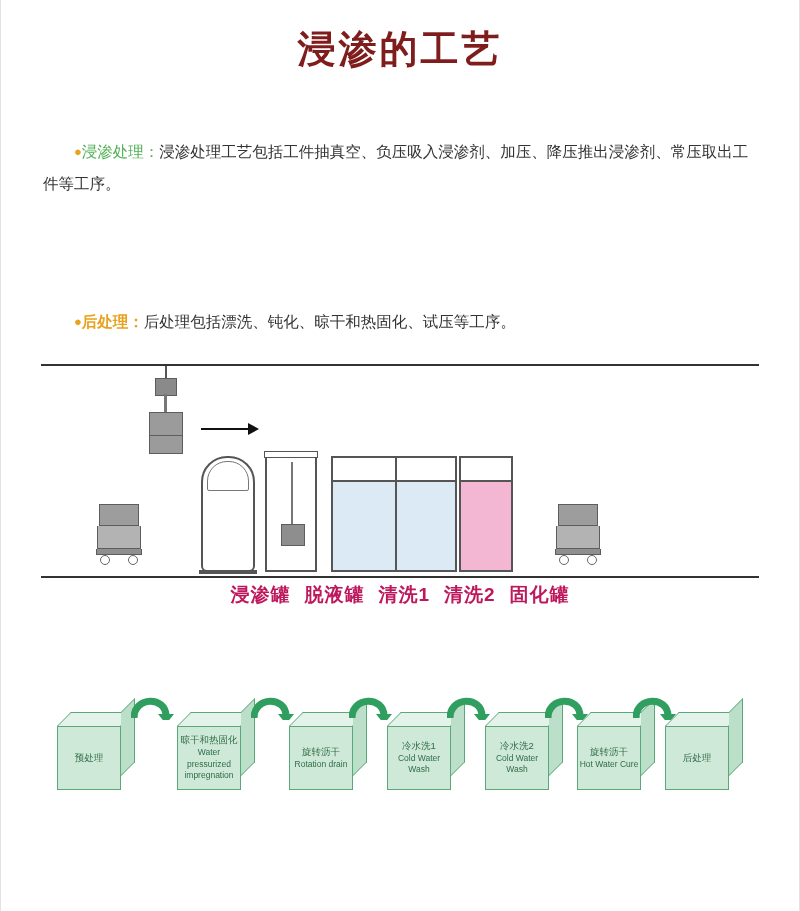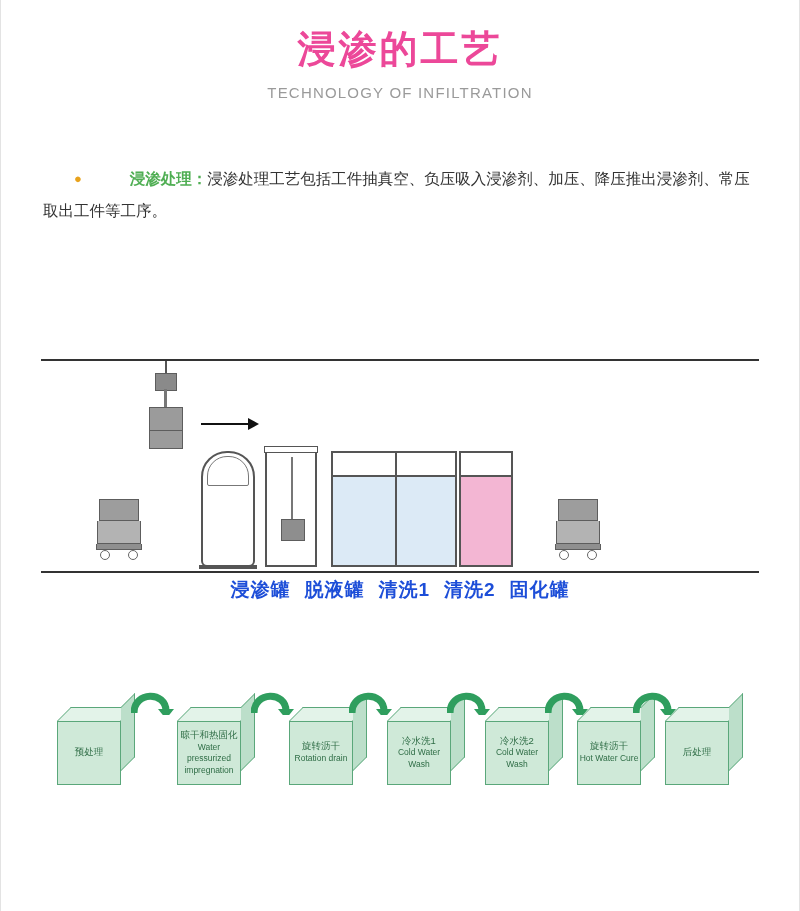--- a/index.html
+++ b/index.html
@@ -24,21 +24,21 @@
   }
 
   
   .header {
     text-align: center;
     padding-top: 26px;
   }
   .title-cn {
     font-size: 38px;
     font-weight: bold;
-    color: #ec4899;
+    color: #7f1d1d;
     letter-spacing: 3px;
     line-height: 1.25;
   }
   .title-en {
     font-size: 15px;
     color: #9a9a9a;
     letter-spacing: 1.2px;
     margin-top: 10px;
   }
 
@@ -64,22 +64,21 @@
     color: #e8a21c;
     font-size: 13px;
     vertical-align: 1px;
   }
   .key-orange {
     color: #e8a21c;
     font-weight: bold;
   }
   .key-green {
     color: #4fae53;
-    font-weight: bold;
-    margin-left: 48px;
+    font-weight: normal;
   }
 
   
   .machine {
     position: relative;
     margin: 26px 0 0 0;
     height: 250px;
   }
   .rail-top, .rail-bottom {
     position: absolute;
@@ -327,21 +326,21 @@
 
   
   .machine-labels {
     position: absolute;
     left: 0;
     top: 218px;
     width: 100%;
     text-align: center;
     font-size: 19px;
     font-weight: bold;
-    color: #1d4ed8;
+    color: #be185d;
     letter-spacing: 1px;
   }
   .machine-labels span { margin: 0 7px; }
 
   
   .flow {
     position: relative;
     margin-top: 62px;
     height: 170px;
   }
@@ -415,32 +414,34 @@
   }
   .farrow svg { display: block; }
 </style>
 </head>
 <body>
 
 <div class="page">
 
   <div class="header">
     <div class="title-cn">浸渗的工艺</div>
-    <div class="title-en">TECHNOLOGY OF INFILTRATION</div>
   </div>
 
   <div class="textblock">
 
 
     <div class="para flow">
       <span style="display:inline-block;text-indent:0;">
         <span style="margin-left:2em;"></span><span class="bullet">●</span><span class="key-green">浸渗处理：</span><span>浸渗处理工艺包括工件抽真空、负压吸入浸渗剂、加压、降压推出浸渗剂、常压取出工件等工序。</span>
       </span>
     </div>
 
+    <div class="para">
+      <span class="bullet">●</span><span class="key-orange">后处理：</span><span>后处理包括漂洗、钝化、晾干和热固化、试压等工序。</span>
+    </div>
   </div>
 
   <div class="machine">
     <div class="rail-top"></div>
     <div class="rail-bottom"></div>
 
     <div class="hoist-line"></div>
     <div class="hoist-head"></div>
     <div class="hoist-rod"></div>
     <div class="hoist-box"></div>

